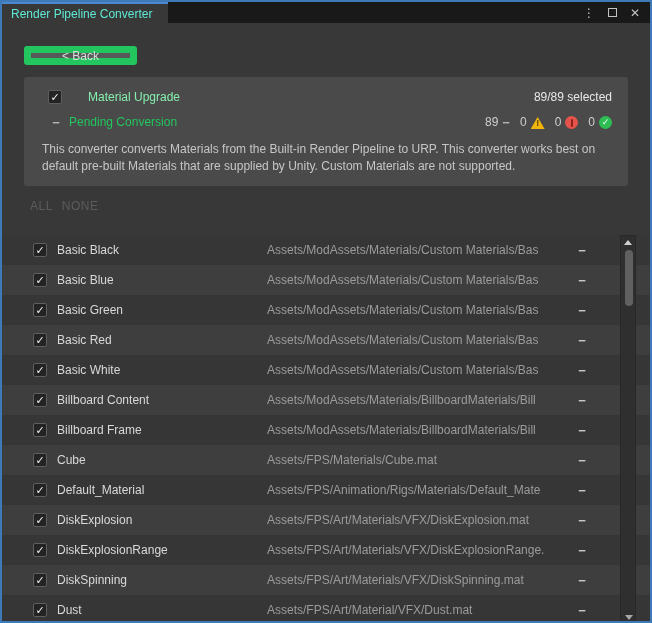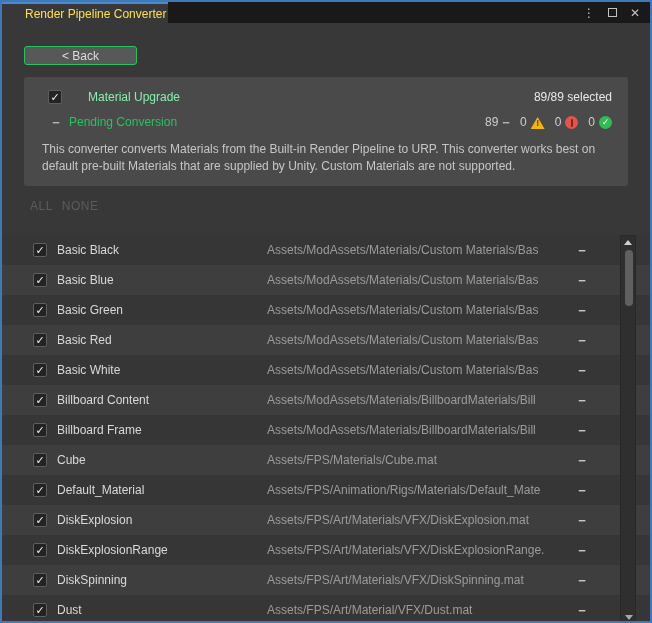--- a/index.html
+++ b/index.html
@@ -17,41 +17,41 @@
 
   
   .titlebar{
     height:21px; background:#191919;
     display:flex; align-items:stretch; flex:0 0 auto;
   }
   .tab{
     width:166px; background:#383838;
     border-top:2px solid #4a8bd0;
     display:flex; align-items:center;
-    padding-left:23px;
-    color:#fde047; font-size:12px;
+    padding-left:9px;
+    color:#5eead4; font-size:12px;
     cursor:default;
   }
   .titlebar-spacer{ flex:1; }
   .titlebar-controls{
     display:flex; align-items:center; gap:13px; padding-right:10px;
   }
   .tb-icon{ color:#c3c3c3; font-size:13px; line-height:1; cursor:pointer; }
   .kebab{ font-size:12px; letter-spacing:0; }
   .maxbox{ width:9px; height:9px; border:1.5px solid #c3c3c3; display:inline-block; }
   .closex{ font-size:12px; }
 
   
   .content{ flex:1; display:flex; flex-direction:column; }
 
   .back-btn{
     margin:23px 0 0 22px;
     width:113px; height:19px;
     background:#585858;
-    border:1px solid #22c55e;
+    border:7px solid #22c55e;
     border-radius:3px;
     color:#dcdcdc; font-size:12px;
     display:flex; align-items:center; justify-content:center;
     cursor:pointer;
   }
 
   
   .panel{
     margin:12px 22px 0 22px;
     background:#4a4a4a;

